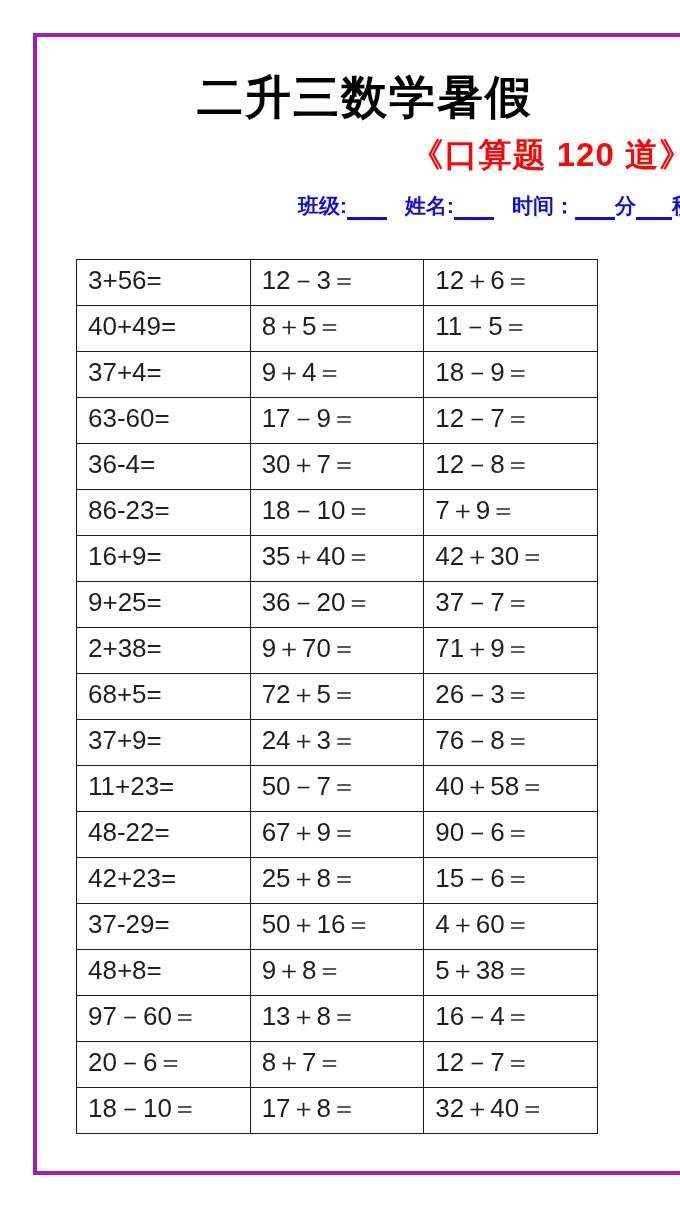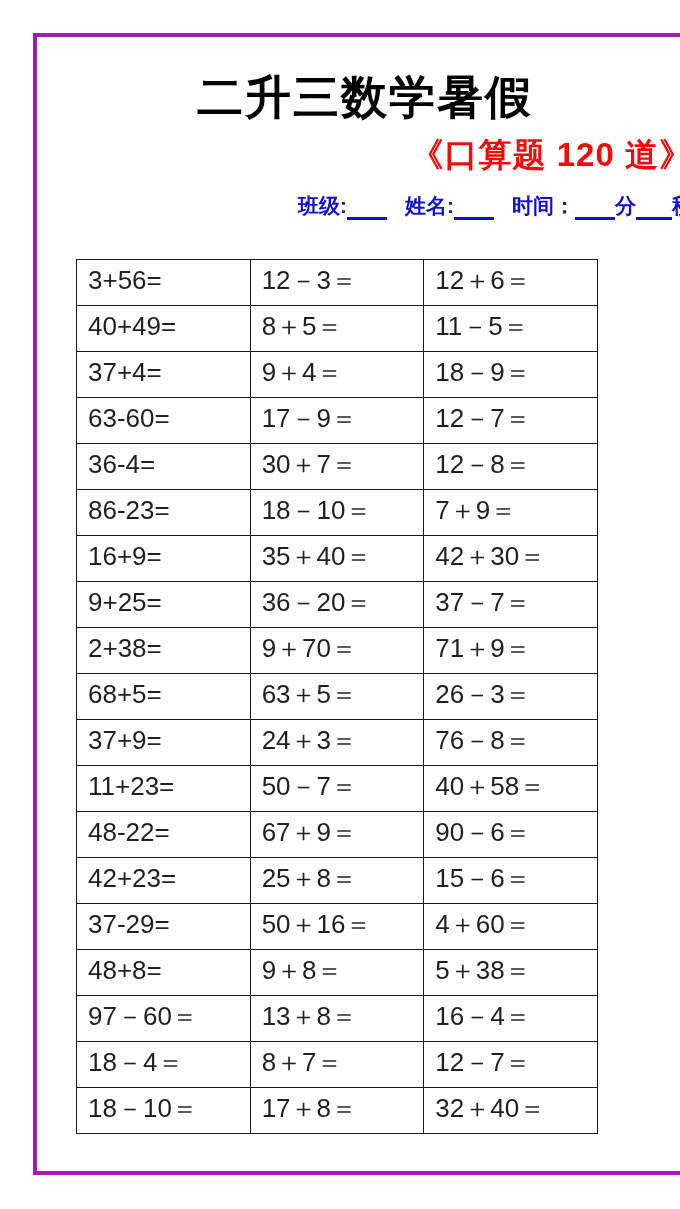--- a/index.html
+++ b/index.html
@@ -100,21 +100,21 @@
           <td>36－20＝</td>
           <td>37－7＝</td>
         </tr>
         <tr>
           <td>2+38=</td>
           <td>9＋70＝</td>
           <td>71＋9＝</td>
         </tr>
         <tr>
           <td>68+5=</td>
-          <td>63＋5＝</td>
+          <td>72＋5＝</td>
           <td>26－3＝</td>
         </tr>
         <tr>
           <td>37+9=</td>
           <td>24＋3＝</td>
           <td>76－8＝</td>
         </tr>
         <tr>
           <td>11+23=</td>
           <td>50－7＝</td>
@@ -139,21 +139,21 @@
           <td>48+8=</td>
           <td>9＋8＝</td>
           <td>5＋38＝</td>
         </tr>
         <tr>
           <td>97－60＝</td>
           <td>13＋8＝</td>
           <td>16－4＝</td>
         </tr>
         <tr>
-          <td>18－4＝</td>
+          <td>20－6＝</td>
           <td>8＋7＝</td>
           <td>12－7＝</td>
         </tr>
         <tr>
           <td>18－10＝</td>
           <td>17＋8＝</td>
           <td>32＋40＝</td>
         </tr>
       </tbody>
   </table>

